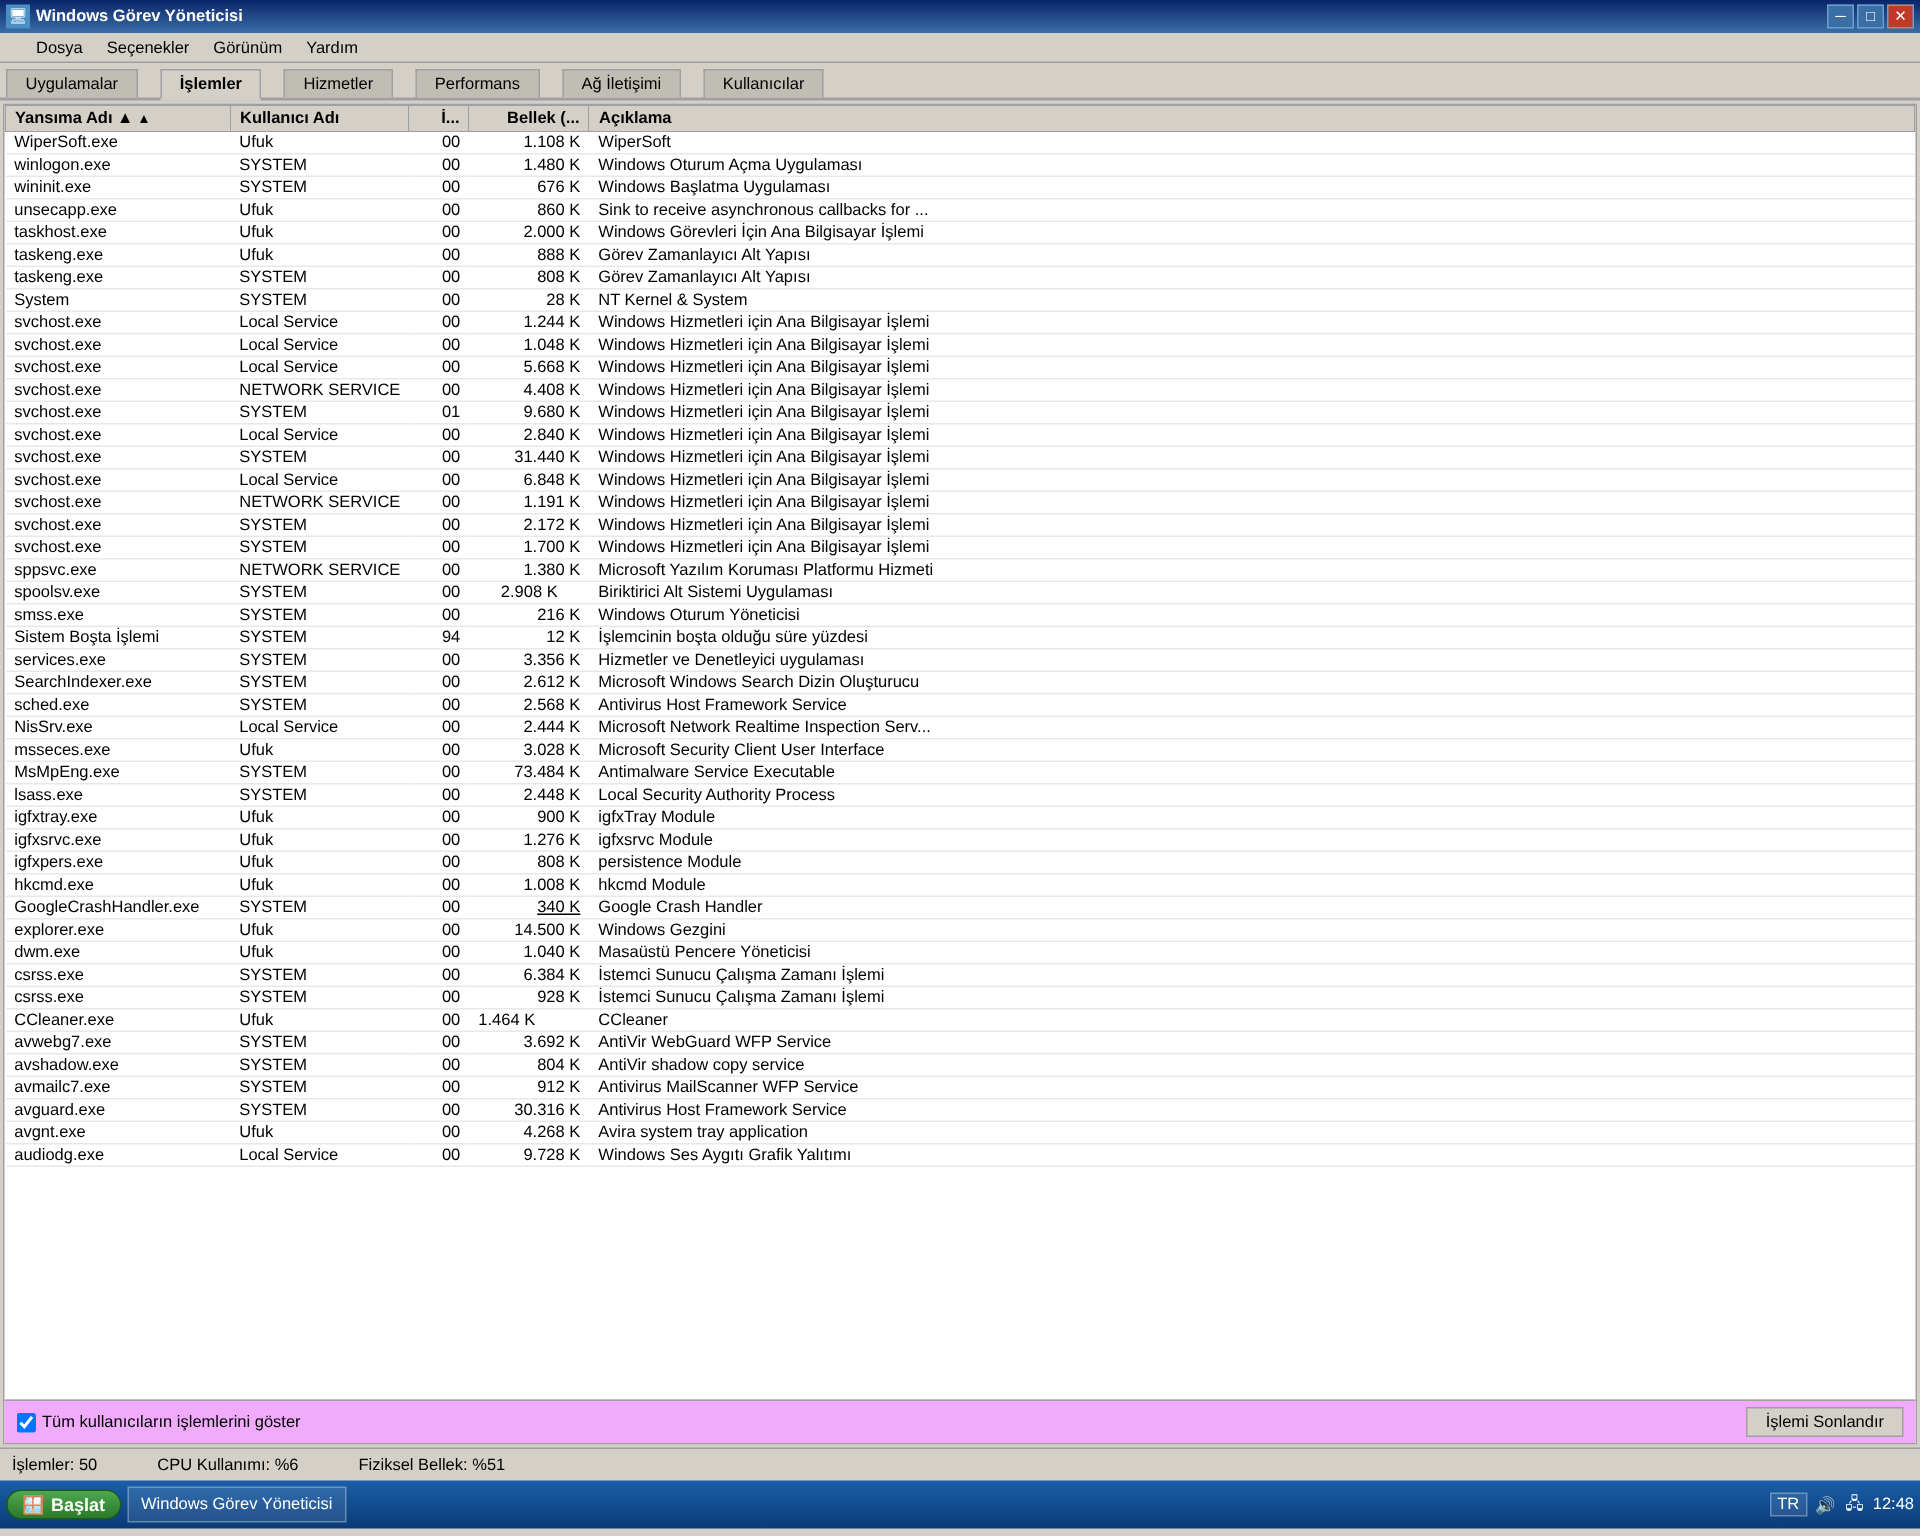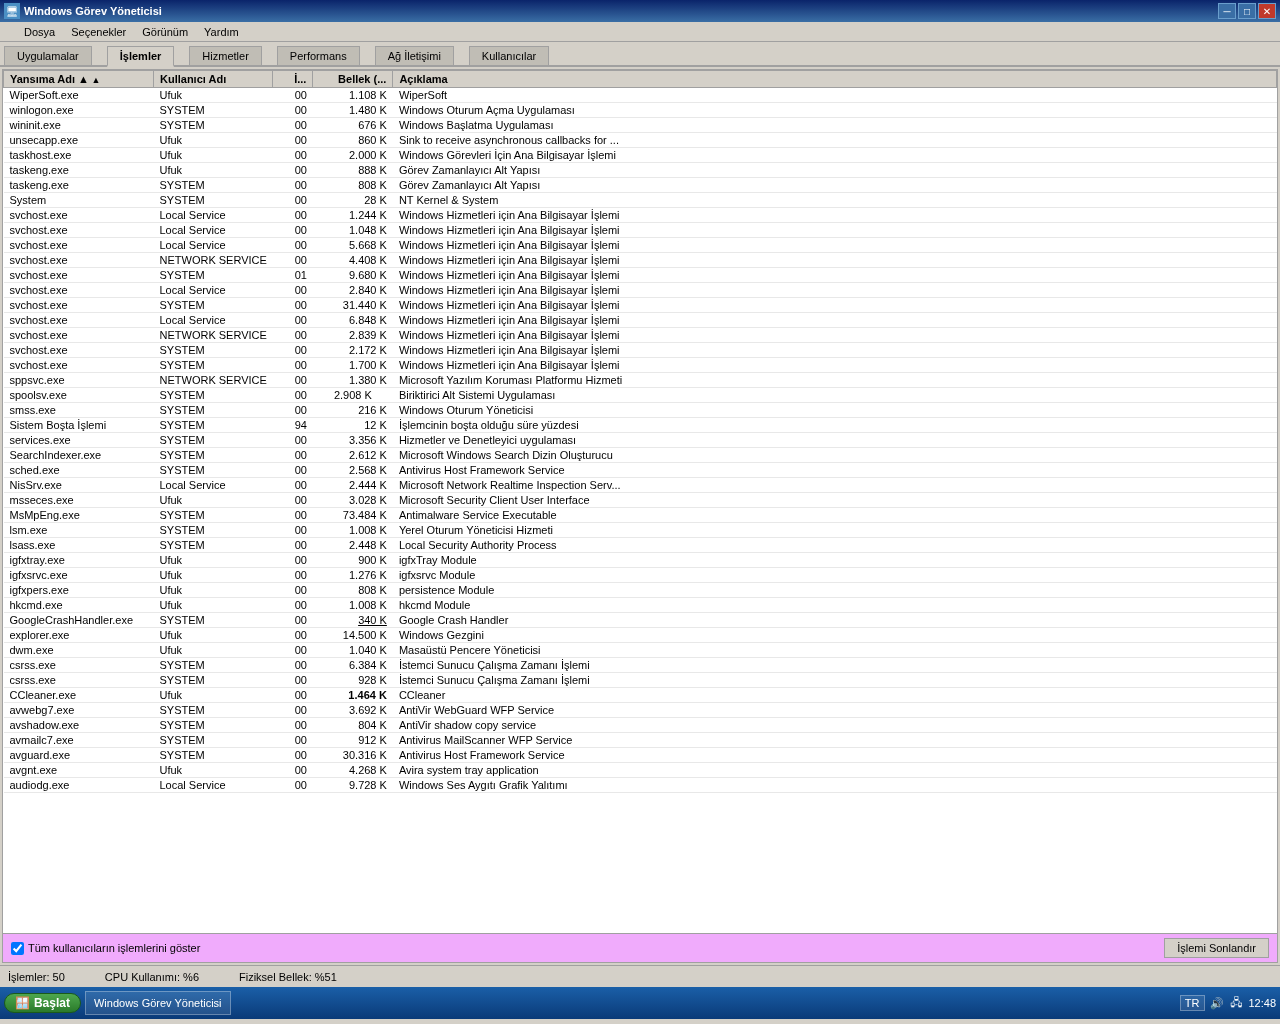--- a/index.html
+++ b/index.html
@@ -379,21 +379,21 @@
             <td>svchost.exe</td>
             <td>Local Service</td>
             <td style="text-align: right;">00</td>
             <td style="text-align: right;">6.848 K</td>
             <td>Windows Hizmetleri için Ana Bilgisayar İşlemi</td>
           </tr>
           <tr>
             <td>svchost.exe</td>
             <td>NETWORK SERVICE</td>
             <td style="text-align: right;">00</td>
-            <td style="text-align: right;">2.839 K</td>
+            <td style="text-align: right;">1.191 K</td>
             <td>Windows Hizmetleri için Ana Bilgisayar İşlemi</td>
           </tr>
           <tr>
             <td>svchost.exe</td>
             <td>SYSTEM</td>
             <td style="text-align: right;">00</td>
             <td style="text-align: right;">2.172 K</td>
             <td>Windows Hizmetleri için Ana Bilgisayar İşlemi</td>
           </tr>
           <tr>
@@ -467,27 +467,20 @@
             <td>Microsoft Security Client User Interface</td>
           </tr>
           <tr>
             <td>MsMpEng.exe</td>
             <td>SYSTEM</td>
             <td style="text-align: right;">00</td>
             <td style="text-align: right;">73.484 K</td>
             <td>Antimalware Service Executable</td>
           </tr>
           <tr>
-            <td>lsm.exe</td>
-            <td>SYSTEM</td>
-            <td style="text-align: right;">00</td>
-            <td style="text-align: right;">1.008 K</td>
-            <td>Yerel Oturum Yöneticisi Hizmeti</td>
-          </tr>
-          <tr>
             <td>lsass.exe</td>
             <td>SYSTEM</td>
             <td style="text-align: right;">00</td>
             <td style="text-align: right;">2.448 K</td>
             <td>Local Security Authority Process</td>
           </tr>
           <tr>
             <td>igfxtray.exe</td>
             <td>Ufuk</td>
             <td style="text-align: right;">00</td>
@@ -547,21 +540,21 @@
             <td>csrss.exe</td>
             <td>SYSTEM</td>
             <td style="text-align: right;">00</td>
             <td style="text-align: right;">928 K</td>
             <td>İstemci Sunucu Çalışma Zamanı İşlemi</td>
           </tr>
           <tr>
             <td>CCleaner.exe</td>
             <td>Ufuk</td>
             <td style="text-align: right;">00</td>
-            <td style="text-align: right; font-weight: bold;">1.464 K</td>
+            <td style="">1.464 K</td>
             <td>CCleaner</td>
           </tr>
           <tr>
             <td>avwebg7.exe</td>
             <td>SYSTEM</td>
             <td style="text-align: right;">00</td>
             <td style="text-align: right;">3.692 K</td>
             <td>AntiVir WebGuard WFP Service</td>
           </tr>
           <tr>

